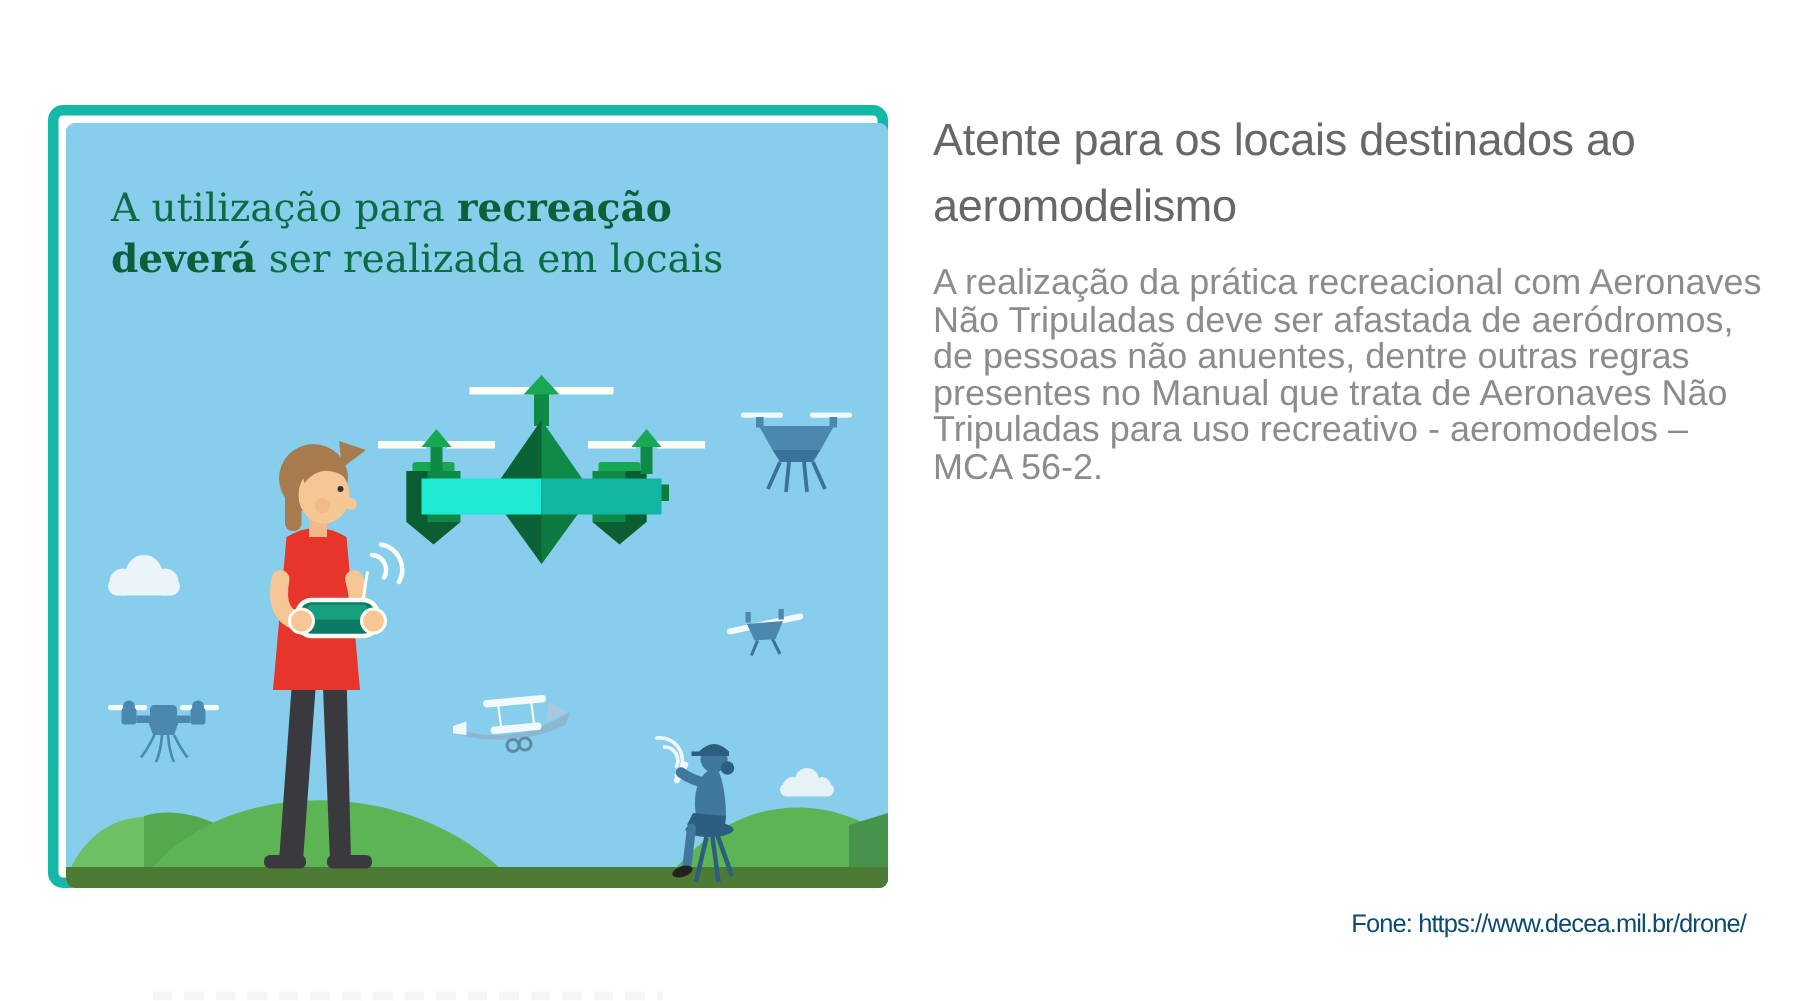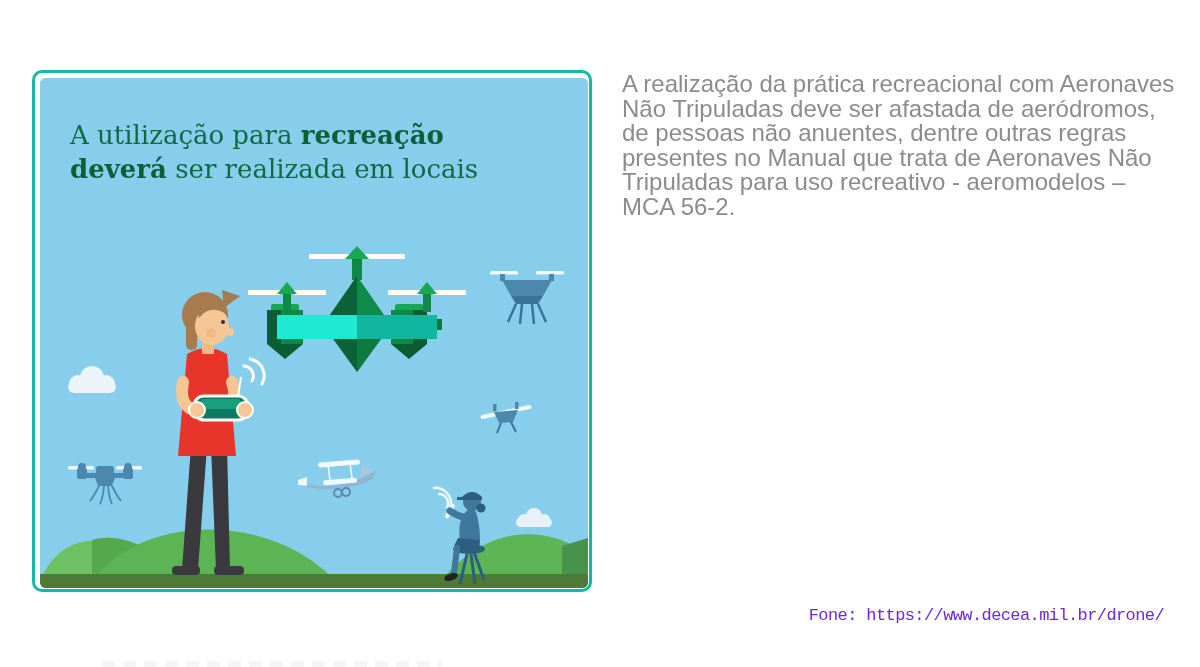--- a/index.html
+++ b/index.html
@@ -4,21 +4,21 @@
 <style>
   html,body{margin:0;padding:0;}
   body{
     width:1200px;height:667px;position:relative;overflow:hidden;
     background:#ffffff;
     font-family:"Liberation Sans", sans-serif;
   }
   
   .card{
     position:absolute;left:32px;top:70px;width:560px;height:522px;
-    background:#fff;border:3px solid #14b8a6;border-radius:10px;
+    background:#fff;border:7px solid #14b8a6;border-radius:10px;
     box-sizing:border-box;padding:5px;
     box-shadow:0 1px 2px rgba(0,0,0,.04);
     text-decoration:underline;
   }
   .card-inner{
     position:relative;width:548px;height:510px;border-radius:6px;overflow:hidden;
     background:#87cdec;
   }
   .card-inner svg{position:absolute;left:0;top:0;}
   .headline{
@@ -33,22 +33,22 @@
     margin:0 0 17px 0;font-size:30px;font-weight:400;color:#676767;
     line-height:44px;letter-spacing:-0.2px;
   }
   .article p{
     margin:0;font-size:24px;color:#8c8c8c;line-height:24.5px;
   }
   .article p.first{margin-bottom:49px;}
   
   .source{
     position:absolute;right:36px;top:606px;
-    font-family:Liberation Mono, monospace;
-    font-size:17px;color:#6d28d9;letter-spacing:-0.6px;
+    font-family:Liberation Sans, sans-serif;
+    font-size:17px;color:#0c4a6e;letter-spacing:-0.6px;
   }
   
   .remnant{
     position:absolute;left:102px;top:661px;width:340px;height:6px;opacity:.45;
     background:repeating-linear-gradient(90deg,#e9e9e9 0 13px,transparent 13px 21px);
   }
 </style>
 </head>
 <body>
 
@@ -210,18 +210,19 @@
     </svg>
 
     <div class="headline">
       <div><span>A utilização para </span><b>recreação</b></div>
       <div><b>deverá</b><span> ser realizada em locais</span></div>
     </div>
   </div>
 </div>
 
 <div class="article">
+  <h1>Atente para os locais destinados ao aeromodelismo</h1>
   <p class="first">A realização da prática recreacional com Aeronaves Não Tripuladas deve ser afastada de aeródromos, de pessoas não anuentes, dentre outras regras presentes no Manual que trata de Aeronaves Não Tripuladas para uso recreativo - aeromodelos – MCA 56-2.</p>
 </div>
 
 <div class="source">Fone: https://www.decea.mil.br/drone/</div>
 
 <div class="remnant"></div>
 
 </body></html>

